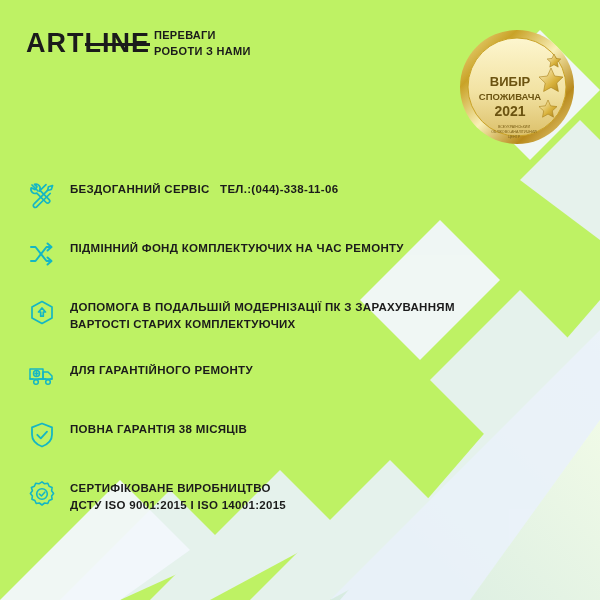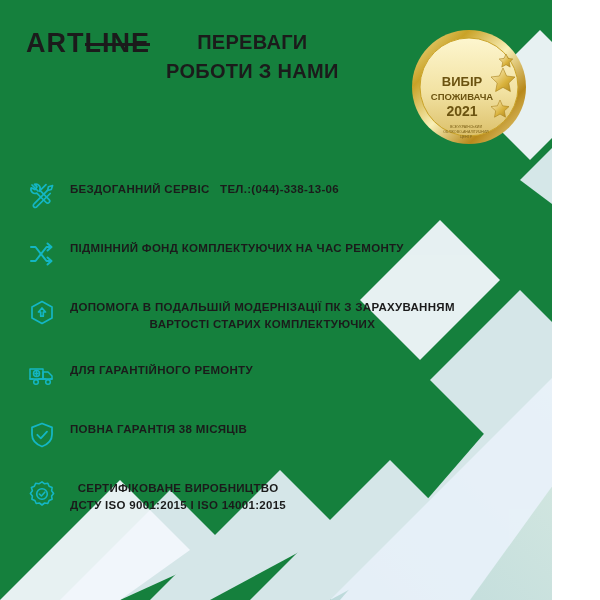--- a/index.html
+++ b/index.html
@@ -9,25 +9,24 @@
   body {
     width: 600px;
     height: 600px;
     font-family: "Liberation Sans", sans-serif;
     background: #ffffff;
     overflow: hidden;
   }
 
   .page {
     position: relative;
-    width: 552px;
+    width: 600px;
     height: 600px;
-    background: #15803d;
+    background: #bef264;
     overflow: hidden;
-    text-align: center;
   }
 
   
   .bg-shapes {
     position: absolute;
     inset: 0;
     pointer-events: none;
     z-index: 0;
   }
 
@@ -67,22 +66,22 @@
     content: "";
     position: absolute;
     left: 0;
     right: 0;
     top: 50%;
     height: 3px;
     background: #1b1b1b;
     transform: translateY(-1px);
   }
   .header-title {
-    margin-left: 16px;
-    font-size: 20px;
+    margin-left: 4px;
+    font-size: 11px;
     font-weight: bold;
     color: #1b1b1b;
     line-height: 1.45;
     letter-spacing: 0.3px;
     text-transform: uppercase;
     max-width: 240px;
   }
 
   
   .badge {
@@ -217,21 +216,21 @@
         <svg width="28" height="28" viewBox="0 0 28 28" fill="none" stroke="#14b6c4" stroke-width="1.7" stroke-linecap="round" stroke-linejoin="round">
           <path d="M4 4l6 6"></path>
           <path d="M3.2 6.8a4.2 4.2 0 0 0 5.6 5.3l9.4 9.4a2 2 0 0 0 2.9-2.9l-9.4-9.4A4.2 4.2 0 0 0 6.5 3.4L9 5.9 7.2 8.6 3.2 6.8z"></path>
           <path d="M18 3.6l-6.6 6.6"></path>
           <path d="M24.6 4.5l-4.1 1.2-1 3.8 3.8-1 1.3-4z"></path>
           <path d="M19.3 9.6L6.1 22.9a2 2 0 1 0 2.8 2.8L22.2 12.5"></path>
         </svg>
       </div>
       <div class="feature-text">
         <span>БЕЗДОГАННИЙ СЕРВІС</span>
-        &nbsp;&nbsp;<span class="nocaps">ТЕЛ.:(044)-338-13-06</span>
+        &nbsp;&nbsp;<span class="nocaps">ТЕЛ.:(044)-338-11-06</span>
       </div>
     </div>
 
     <div class="feature">
       <div class="feature-icon">
         <svg width="28" height="28" viewBox="0 0 28 28" fill="none" stroke="#14b6c4" stroke-width="2" stroke-linecap="round" stroke-linejoin="round">
           <path d="M3 7h4.5l11 14H23"></path>
           <path d="M3 21h4.5l11-14H23"></path>
           <polyline points="19.5,3.5 23.5,7 19.5,10.5"></polyline>
           <polyline points="19.5,17.5 23.5,21 19.5,24.5"></polyline>

